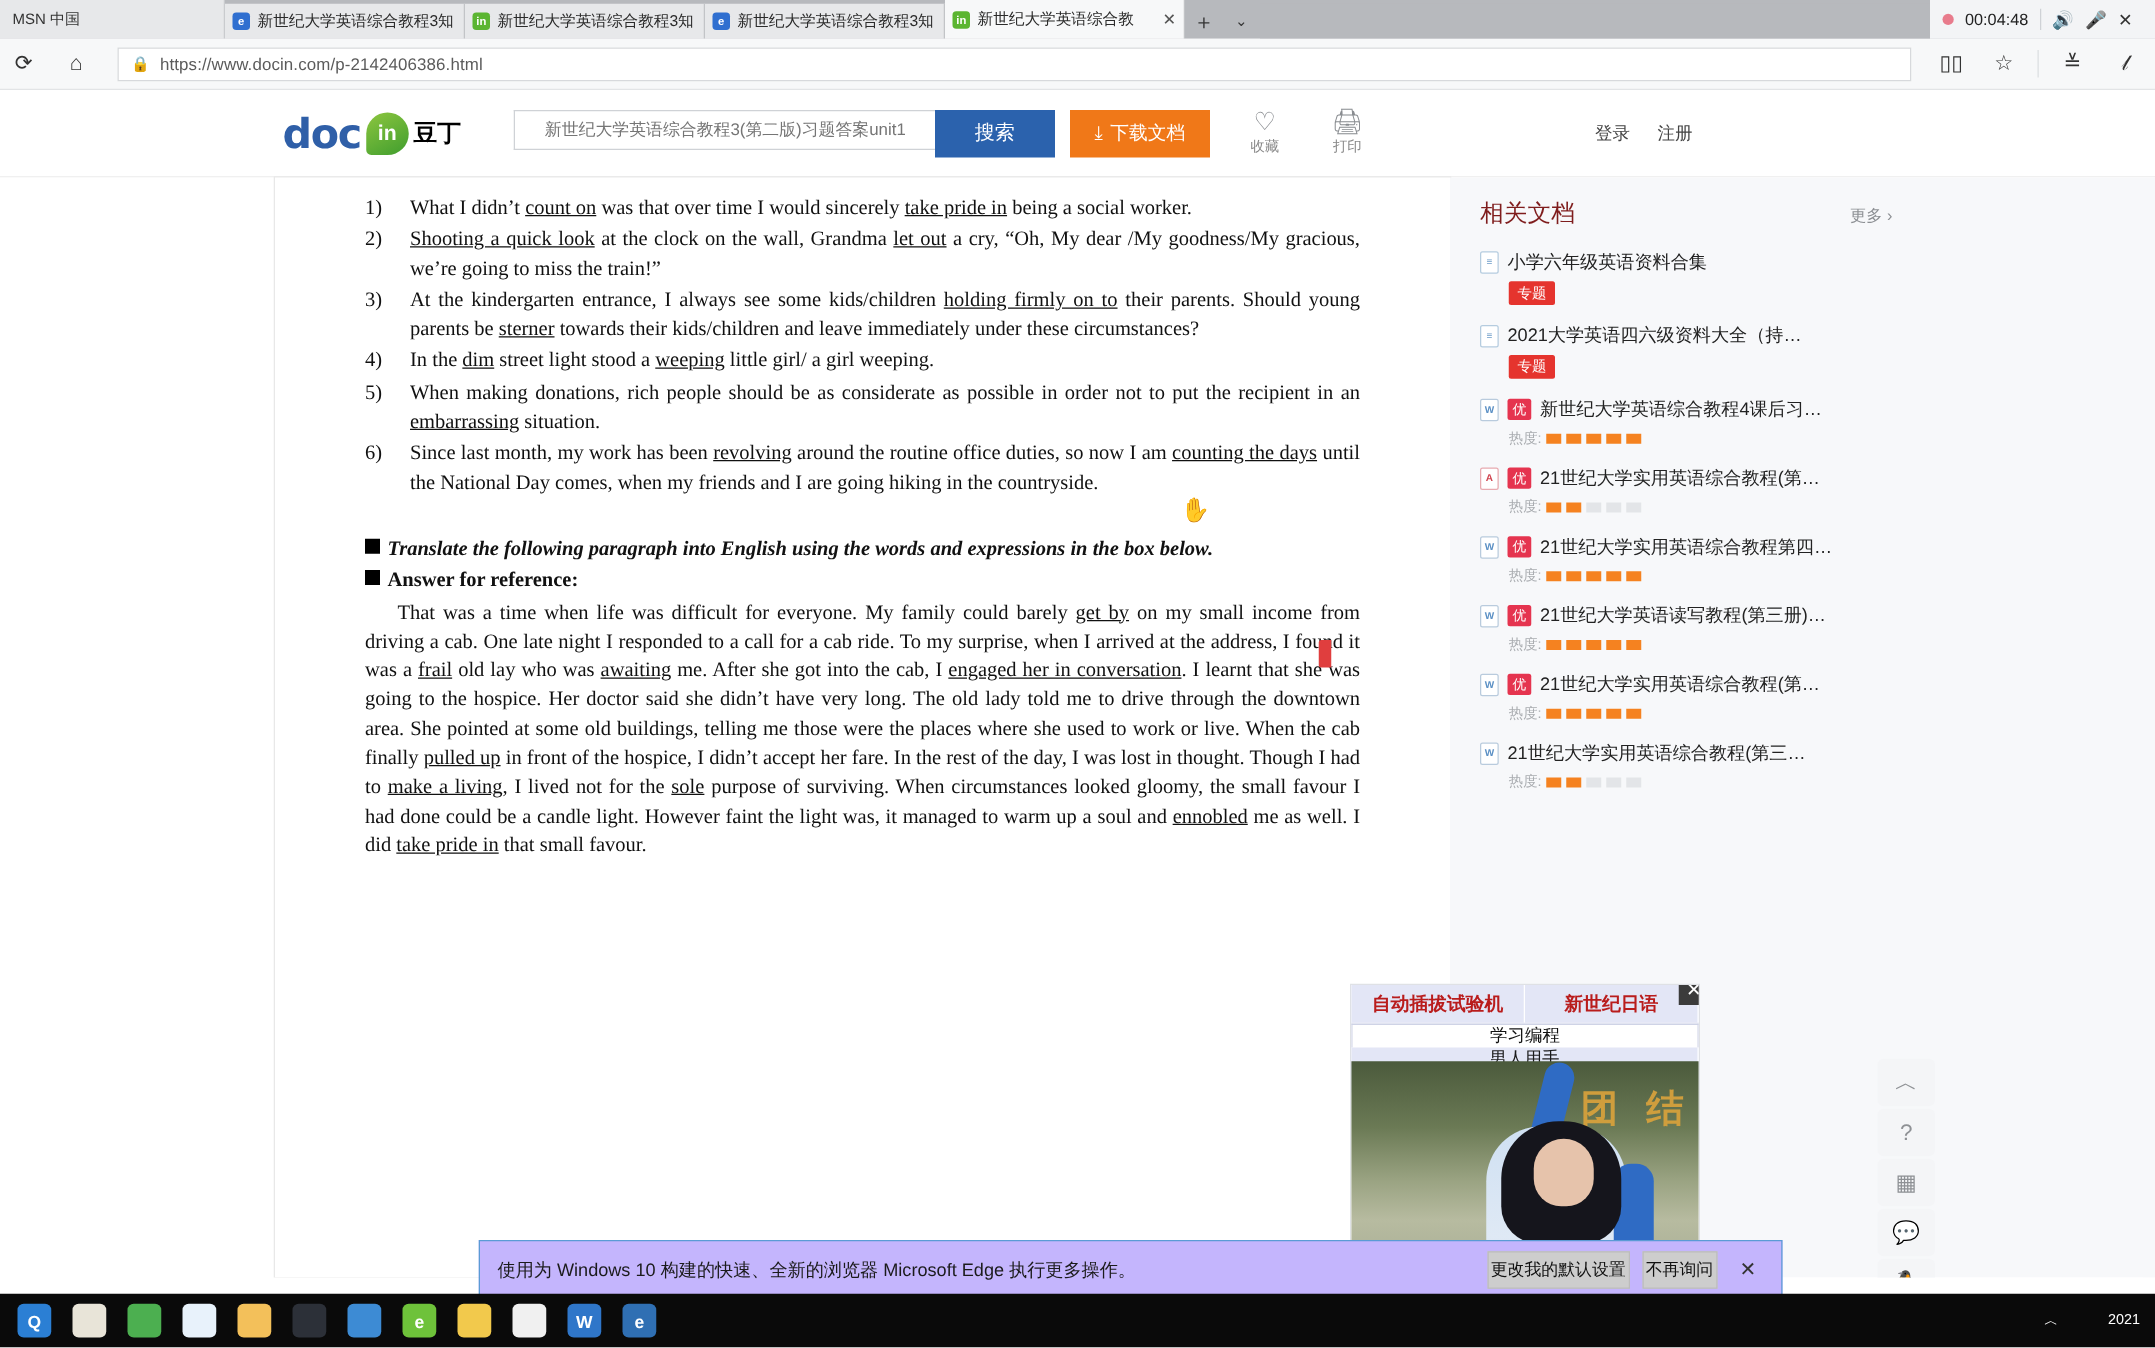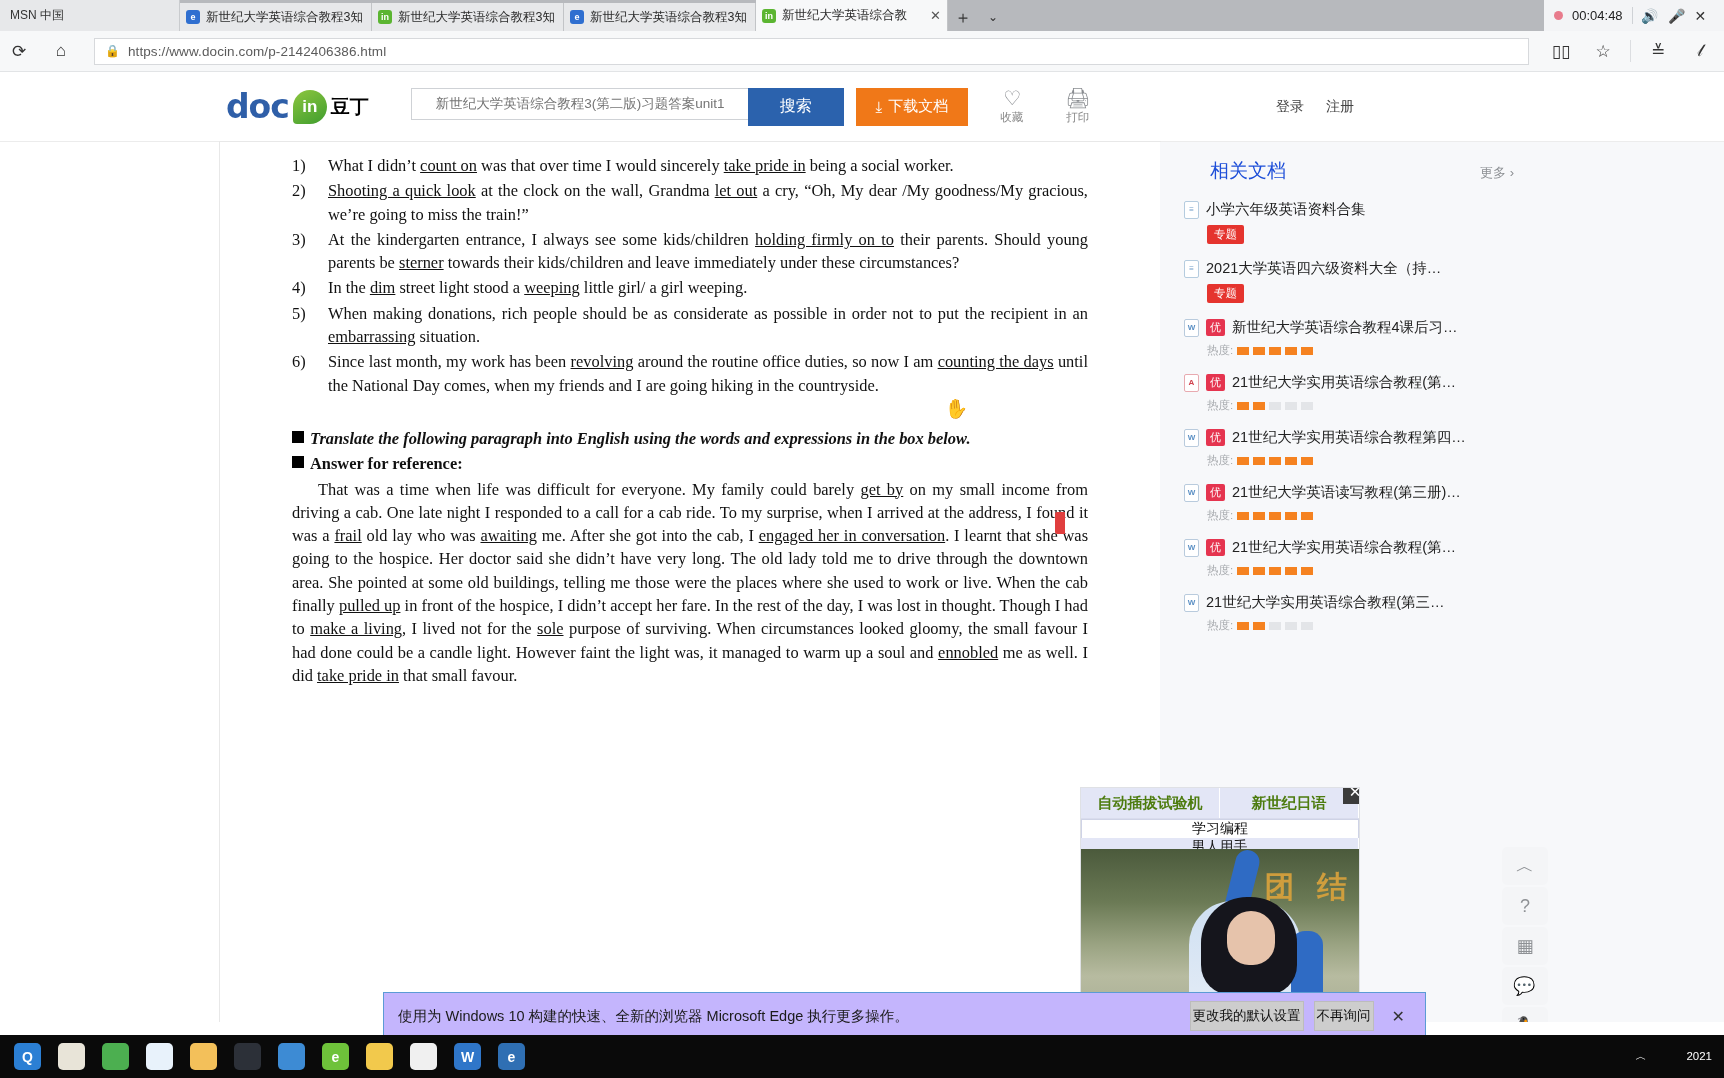--- a/index.html
+++ b/index.html
@@ -156,21 +156,21 @@
     position: absolute; right: 0; top: 0; width: 10px; height: 880px; background: #fbfbfb;
   }
   .scroll-thumb { position: absolute; right: 1px; top: 255px; width: 7px; height: 105px; background: #dcdee0; border-radius: 4px; }
 
   
   .sidebar {
     position: absolute; left: 1160px; top: 0; width: 564px; height: 880px;
     background: #f7f8fa; padding: 16px 20px 0 24px;
   }
   .sb-head { display: flex; align-items: baseline; }
-  .sb-title { font-size: 19px; color: #1d4ed8; margin-left: 26px; }
+  .sb-title { font-size: 19px; color: #7f1d1d; }
   .sb-more { margin-left: auto; font-size: 13px; color: #8c8f93; margin-right: 190px; }
   .sb-list { margin-top: 16px; }
   .sb-item { margin-bottom: 15px; }
   .sb-row { display: flex; align-items: center; gap: 7px; }
   .ficon {
     width: 15px; height: 18px; flex: 0 0 15px; border: 1px solid #b9cbdd;
     border-radius: 2px; font-size: 8px; color: #5a8fc4; background: #fff;
     display: flex; align-items: center; justify-content: center; font-weight: bold;
   }
   .ficon.pdf { border-color: #e8aab0; color: #d0434f; }
@@ -193,21 +193,21 @@
   .bar.on { background: #f58220; }
 
   
   .adbox {
     position: absolute; left: 1080px; top: 645px; width: 280px; height: 275px;
     background: #fff; border: 1px solid #dfe1e5; overflow: hidden;
   }
   .ad-row1 { display: flex; height: 31px; border-bottom: 1px solid #d9dced; }
   .ad-cell1 {
     flex: 1; background: #e3e6f6; display: flex; align-items: center; justify-content: center;
-    font-size: 15px; font-weight: bold; color: #4d7c0f; border-right: 1px solid #fff;
+    font-size: 15px; font-weight: bold; color: #b91c1c; border-right: 1px solid #fff;
     font-family: "DejaVu Serif", serif;
   }
   .ad-row2 { display: flex; height: 30px; flex-direction: column; }
   .ad-tab {
     flex: 1; background: #e3e6f6; display: flex; align-items: center; justify-content: center;
     font-size: 14px; color: #1a1a1a; border-right: 1px solid #fff;
     font-family: "DejaVu Serif", serif;
   }
   .ad-tab.sel { background: #fff; color: #111; border: 1px solid #cfd3e6; border-bottom: none; }
   .ad-img {

